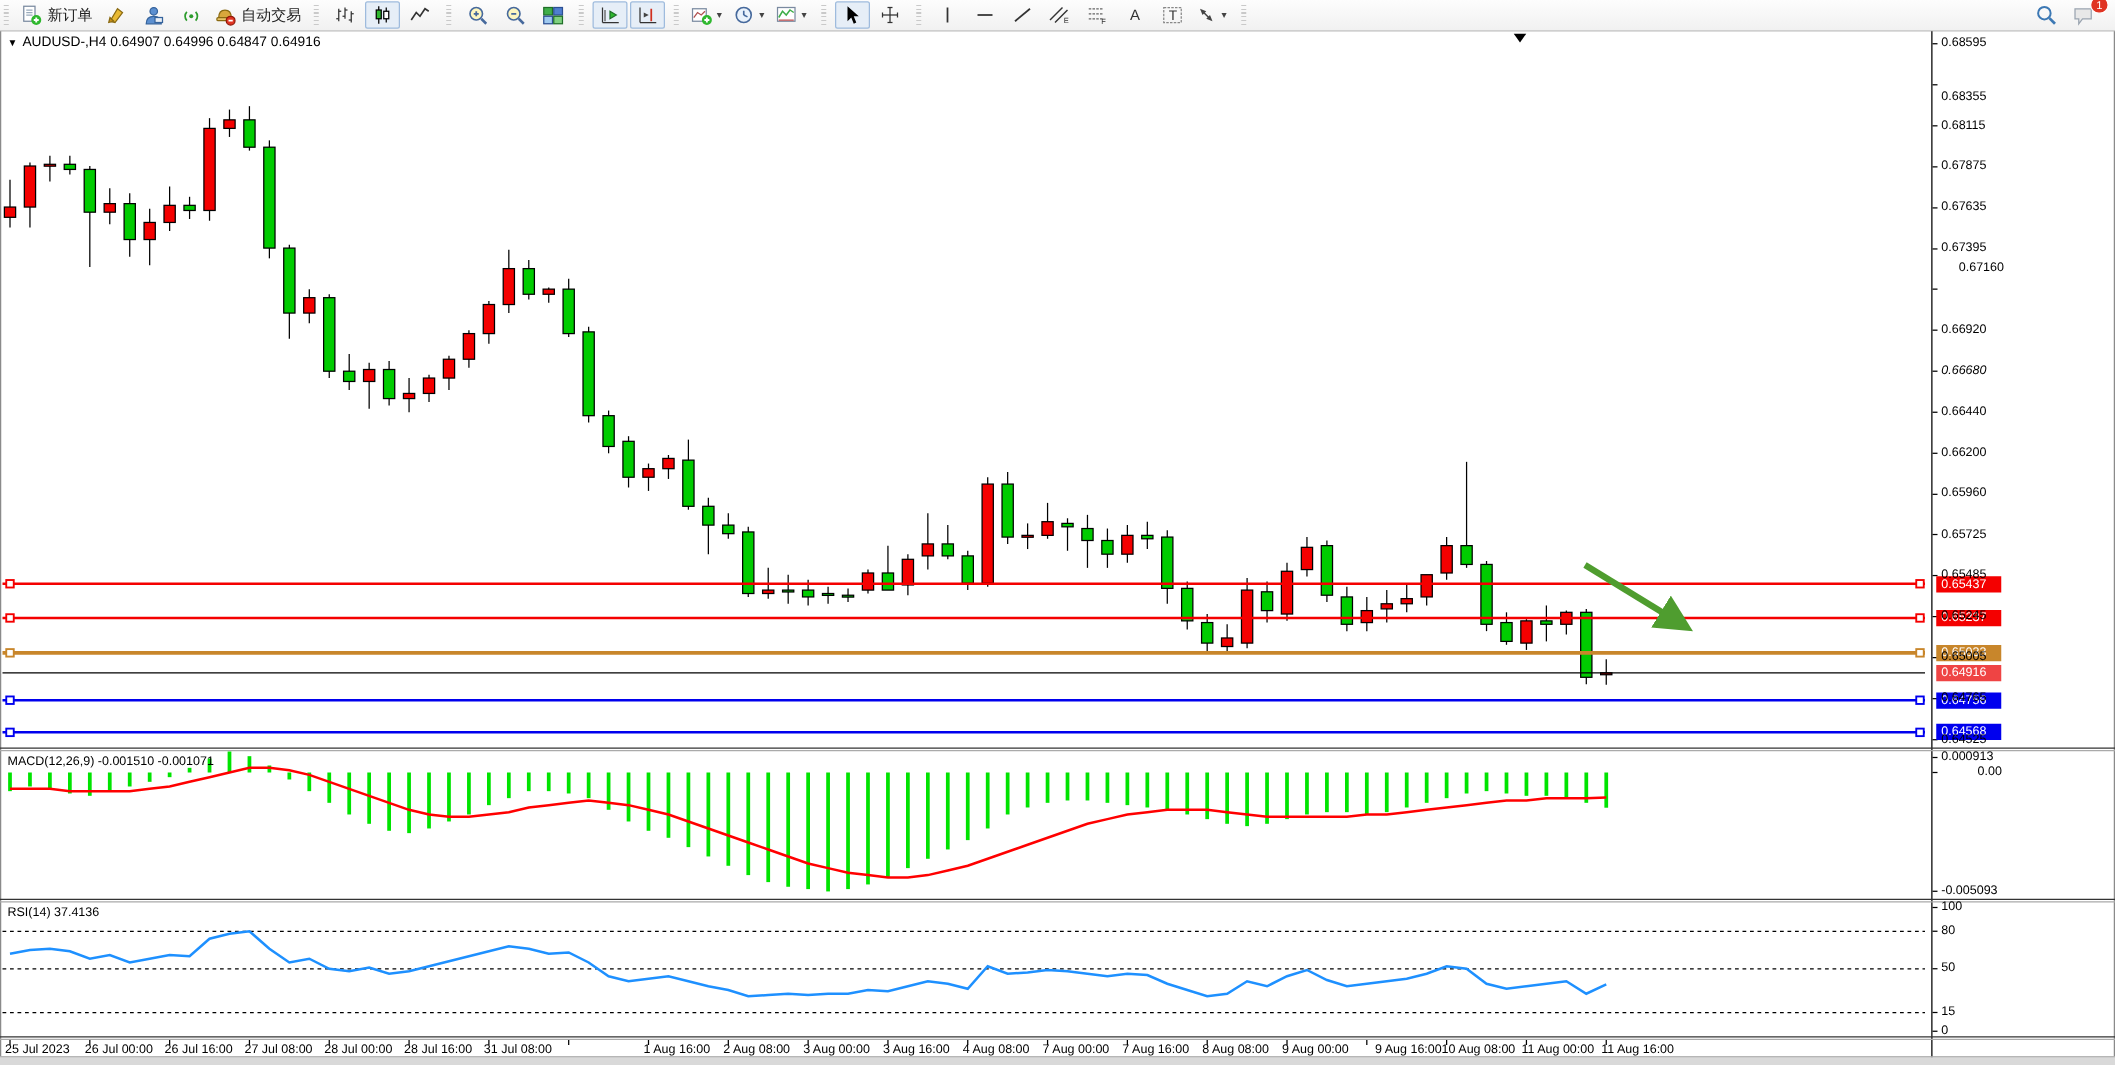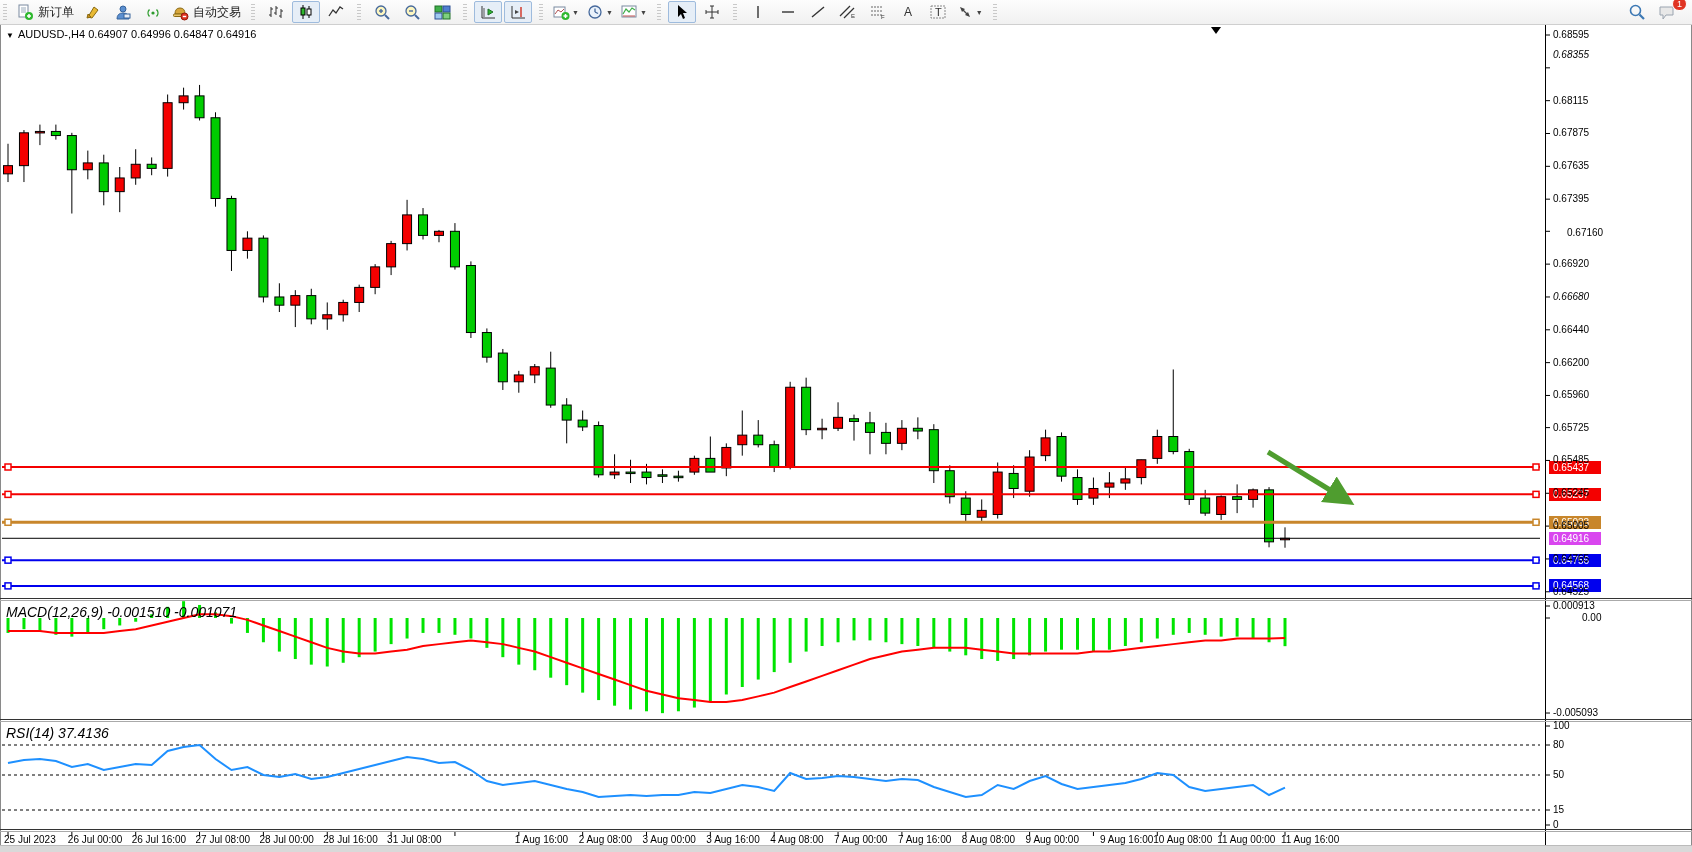--- a/index.html
+++ b/index.html
@@ -23,21 +23,21 @@
   .tf-btn.active{background:#f6f6ee;border:1px solid #a8a8a8;}
   #tb-right{margin-left:auto;display:flex;align-items:center;padding-right:10px;}
   .badge{position:absolute;top:-5px;right:-7px;background:#e03423;color:#fff;border-radius:8px;
     font-size:9px;padding:0 4px;line-height:12px;border:1px solid #fff;}
   
   #chart-svg{position:absolute;left:0;top:0;z-index:1;}
   #labels{position:absolute;left:0;top:0;width:1692px;height:852px;z-index:5;pointer-events:none;}
   .abs{position:absolute;white-space:nowrap;}
   #chart-title{left:6px;top:28px;font-size:11px;color:#000;}
   #chart-title .tri{font-size:8px;color:#000;margin-right:4px;}
-  .ind-label{font-size:14px;color:#000;font-style:italic;}
+  .ind-label{font-size:10px;color:#000;}
   .tick-label{font-size:10px;color:#000;left:1553px;}
   .scale-label{font-size:10px;color:#000;left:1553px;}
   .time-label{font-size:10px;color:#000;top:834px;}
   .level-label{left:1549px;height:13px;line-height:13px;font-size:10px;color:#fff;
     padding:0 4px;min-width:44px;}
 </style>
 </head>
 <body>
 
 <div id="root">
@@ -632,30 +632,30 @@
 
   <div id="labels">
     <div id="chart-title" class="abs">
       <span class="tri">▼</span><span>AUDUSD-,H4  0.64907 0.64996 0.64847 0.64916</span>
     </div>
     <div class="abs ind-label" style="left:6px;top:604px">MACD(12,26,9) -0.001510 -0.001071</div>
     <div class="abs ind-label" style="left:6px;top:725px">RSI(14) 37.4136</div>
   <div class="abs level-label" style="top: 460.511px; background: rgb(244, 0, 0);">0.65437</div>
       <div class="abs level-label" style="top: 487.871px; background: rgb(244, 0, 0);">0.65237</div>
       <div class="abs level-label" style="top: 515.778px; background: rgb(200, 134, 43);">0.65033</div>
-      <div class="abs level-label" style="top: 531.783px; background: #d946ef;">0.64916</div>
+      <div class="abs level-label" style="top: 531.783px; background: #ef4444;">0.64916</div>
       <div class="abs level-label" style="top: 553.671px; background: rgb(0, 0, 238);">0.64756</div>
       <div class="abs level-label" style="top: 579.389px; background: rgb(0, 0, 238);">0.64568</div>
       <div class="abs tick-label" style="top: 29px;">0.68595</div>
-      <div class="abs tick-label" style="top: 49px; font-style: italic;">0.68355</div>
+      <div class="abs tick-label" style="top: 72px;">0.68355</div>
       <div class="abs tick-label" style="top: 94.6635px;">0.68115</div>
       <div class="abs tick-label" style="top: 127.495px;">0.67875</div>
       <div class="abs tick-label" style="top: 160.327px;">0.67635</div>
       <div class="abs tick-label" style="top: 193.159px;">0.67395</div>
-      <div class="abs tick-label" style="top: 227px; padding-left: 14px;">0.67160</div>
+      <div class="abs tick-label" style="top: 209px; padding-left: 14px;">0.67160</div>
       <div class="abs tick-label" style="top: 258.138px;">0.66920</div>
       <div class="abs tick-label" style="top: 290.97px; font-style: italic;">0.66680</div>
       <div class="abs tick-label" style="top: 323.802px;">0.66440</div>
       <div class="abs tick-label" style="top: 356.633px;">0.66200</div>
       <div class="abs tick-label" style="top: 389.465px;">0.65960</div>
       <div class="abs tick-label" style="top: 421.613px;">0.65725</div>
       <div class="abs tick-label" style="top: 454.445px;">0.65485</div>
       <div class="abs tick-label" style="top: 487.276px;">0.65245</div>
       <div class="abs tick-label" style="top: 520.108px;">0.65005</div>
       <div class="abs tick-label" style="top: 552.94px;">0.64765</div>

